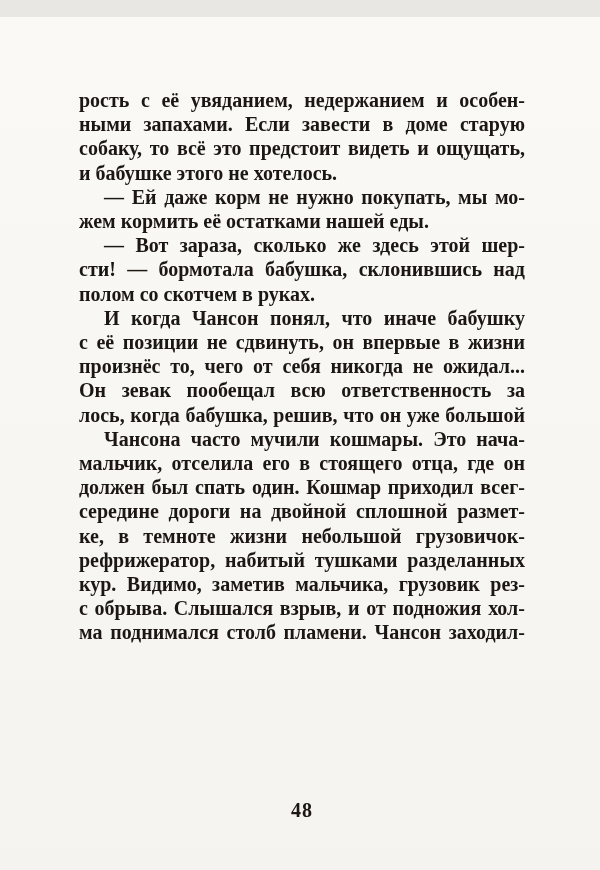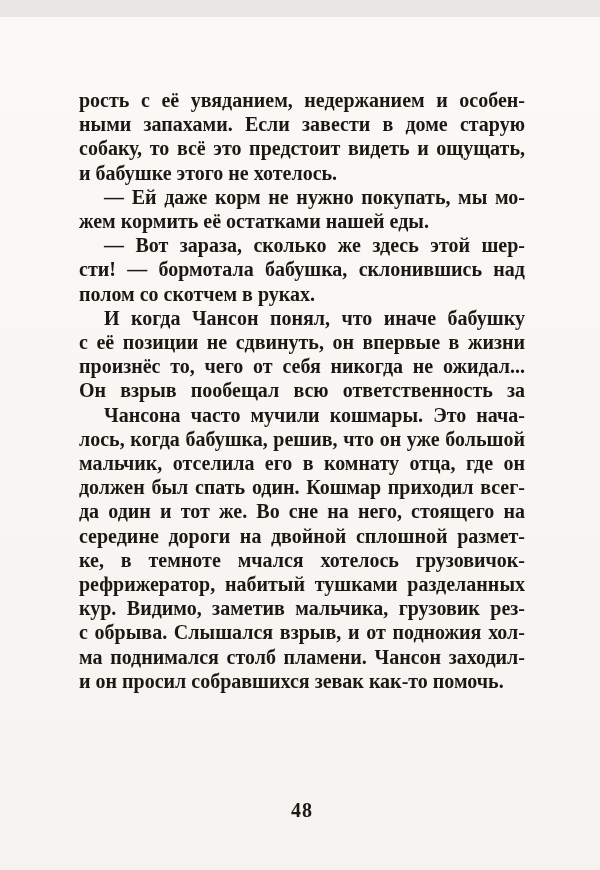--- a/index.html
+++ b/index.html
@@ -63,28 +63,26 @@
       <div class="text-line">собаку, то всё это предстоит видеть и ощущать,</div>
       <div class="text-line final">и бабушке этого не хотелось.</div>
       <div class="text-line indent">— Ей даже корм не нужно покупать, мы мо-</div>
       <div class="text-line final">жем кормить её остатками нашей еды.</div>
       <div class="text-line indent">— Вот зараза, сколько же здесь этой шер-</div>
       <div class="text-line">сти! — бормотала бабушка, склонившись над</div>
       <div class="text-line final">полом со скотчем в руках.</div>
       <div class="text-line indent">И когда Чансон понял, что иначе бабушку</div>
       <div class="text-line">с её позиции не сдвинуть, он впервые в жизни</div>
       <div class="text-line">произнёс то, чего от себя никогда не ожидал...</div>
-      <div class="text-line">Он взрыв пообещал всю ответственность за</div>
+      <div class="text-line">Он зевак пообещал всю ответственность за</div>
+      <div class="text-line">лось, когда бабушка, решив, что он уже большой</div>
       <div class="text-line indent">Чансона часто мучили кошмары. Это нача-</div>
-      <div class="text-line">лось, когда бабушка, решив, что он уже большой</div>
-      <div class="text-line">мальчик, отселила его в комнату отца, где он</div>
+      <div class="text-line">мальчик, отселила его в стоящего отца, где он</div>
       <div class="text-line">должен был спать один. Кошмар приходил всег-</div>
-      <div class="text-line">да один и тот же. Во сне на него, стоящего на</div>
       <div class="text-line">середине дороги на двойной сплошной размет-</div>
-      <div class="text-line">ке, в темноте мчался хотелось грузовичок-</div>
+      <div class="text-line">ке, в темноте жизни небольшой грузовичок-</div>
       <div class="text-line">рефрижератор, набитый тушками разделанных</div>
       <div class="text-line">кур. Видимо, заметив мальчика, грузовик рез-</div>
       <div class="text-line">с обрыва. Слышался взрыв, и от подножия хол-</div>
       <div class="text-line">ма поднимался столб пламени. Чансон заходил-</div>
-      <div class="text-line final">и он просил собравшихся зевак как-то помочь.</div>
     </div>
   <div class="page-number">48</div>
 </div>
 
 </body></html>

